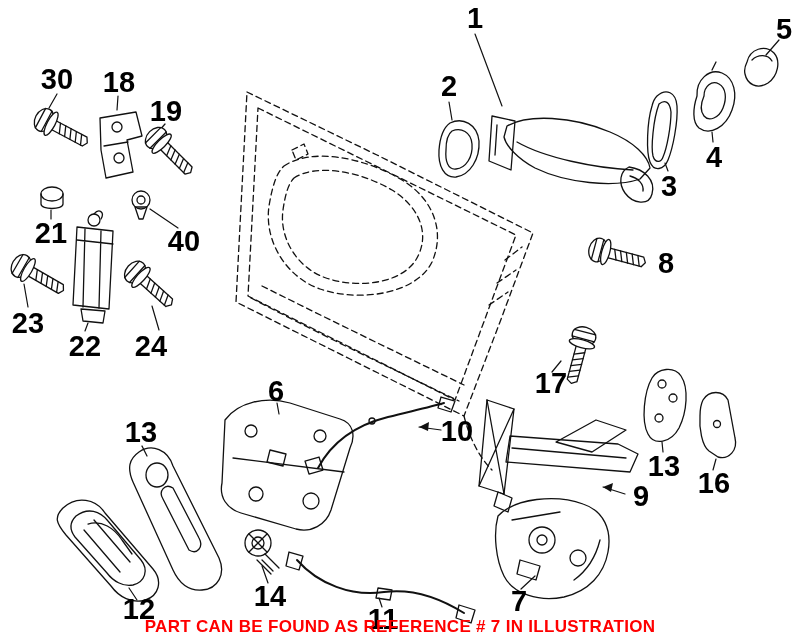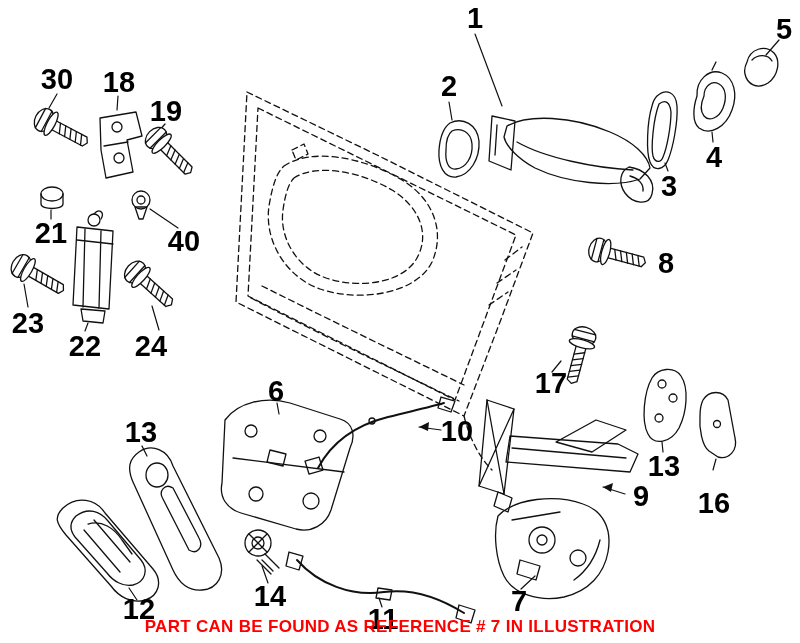--- a/index.html
+++ b/index.html
@@ -232,21 +232,21 @@
       <span class="ref" style="left: 276px; top: 391px;">6</span>
       <span class="ref" style="left: 519px; top: 601px;">7</span>
       <span class="ref" style="left: 666px; top: 263px;">8</span>
       <span class="ref" style="left: 641px; top: 496px;">9</span>
       <span class="ref" style="left: 457px; top: 431px;">10</span>
       <span class="ref" style="left: 383px; top: 619px;">11</span>
       <span class="ref" style="left: 139px; top: 609px;">12</span>
       <span class="ref" style="left: 141px; top: 432px;">13</span>
       <span class="ref" style="left: 270px; top: 596px;">14</span>
       <span class="ref" style="left: 664px; top: 466px;">13</span>
-      <span class="ref" style="left: 714px; top: 483px; margin-top: 20px;">16</span>
+      <span class="ref" style="left: 714px; top: 483px;">16</span>
       <span class="ref" style="left: 551px; top: 383px;">17</span>
       <span class="ref" style="left: 119px; top: 82px;">18</span>
       <span class="ref" style="left: 166px; top: 111px;">19</span>
       <span class="ref" style="left: 57px; top: 79px;">30</span>
       <span class="ref" style="left: 51px; top: 233px;">21</span>
       <span class="ref" style="left: 85px; top: 346px;">22</span>
       <span class="ref" style="left: 28px; top: 323px;">23</span>
       <span class="ref" style="left: 151px; top: 346px;">24</span>
       <span class="ref" style="left: 184px; top: 241px;">40</span>
     </div>

